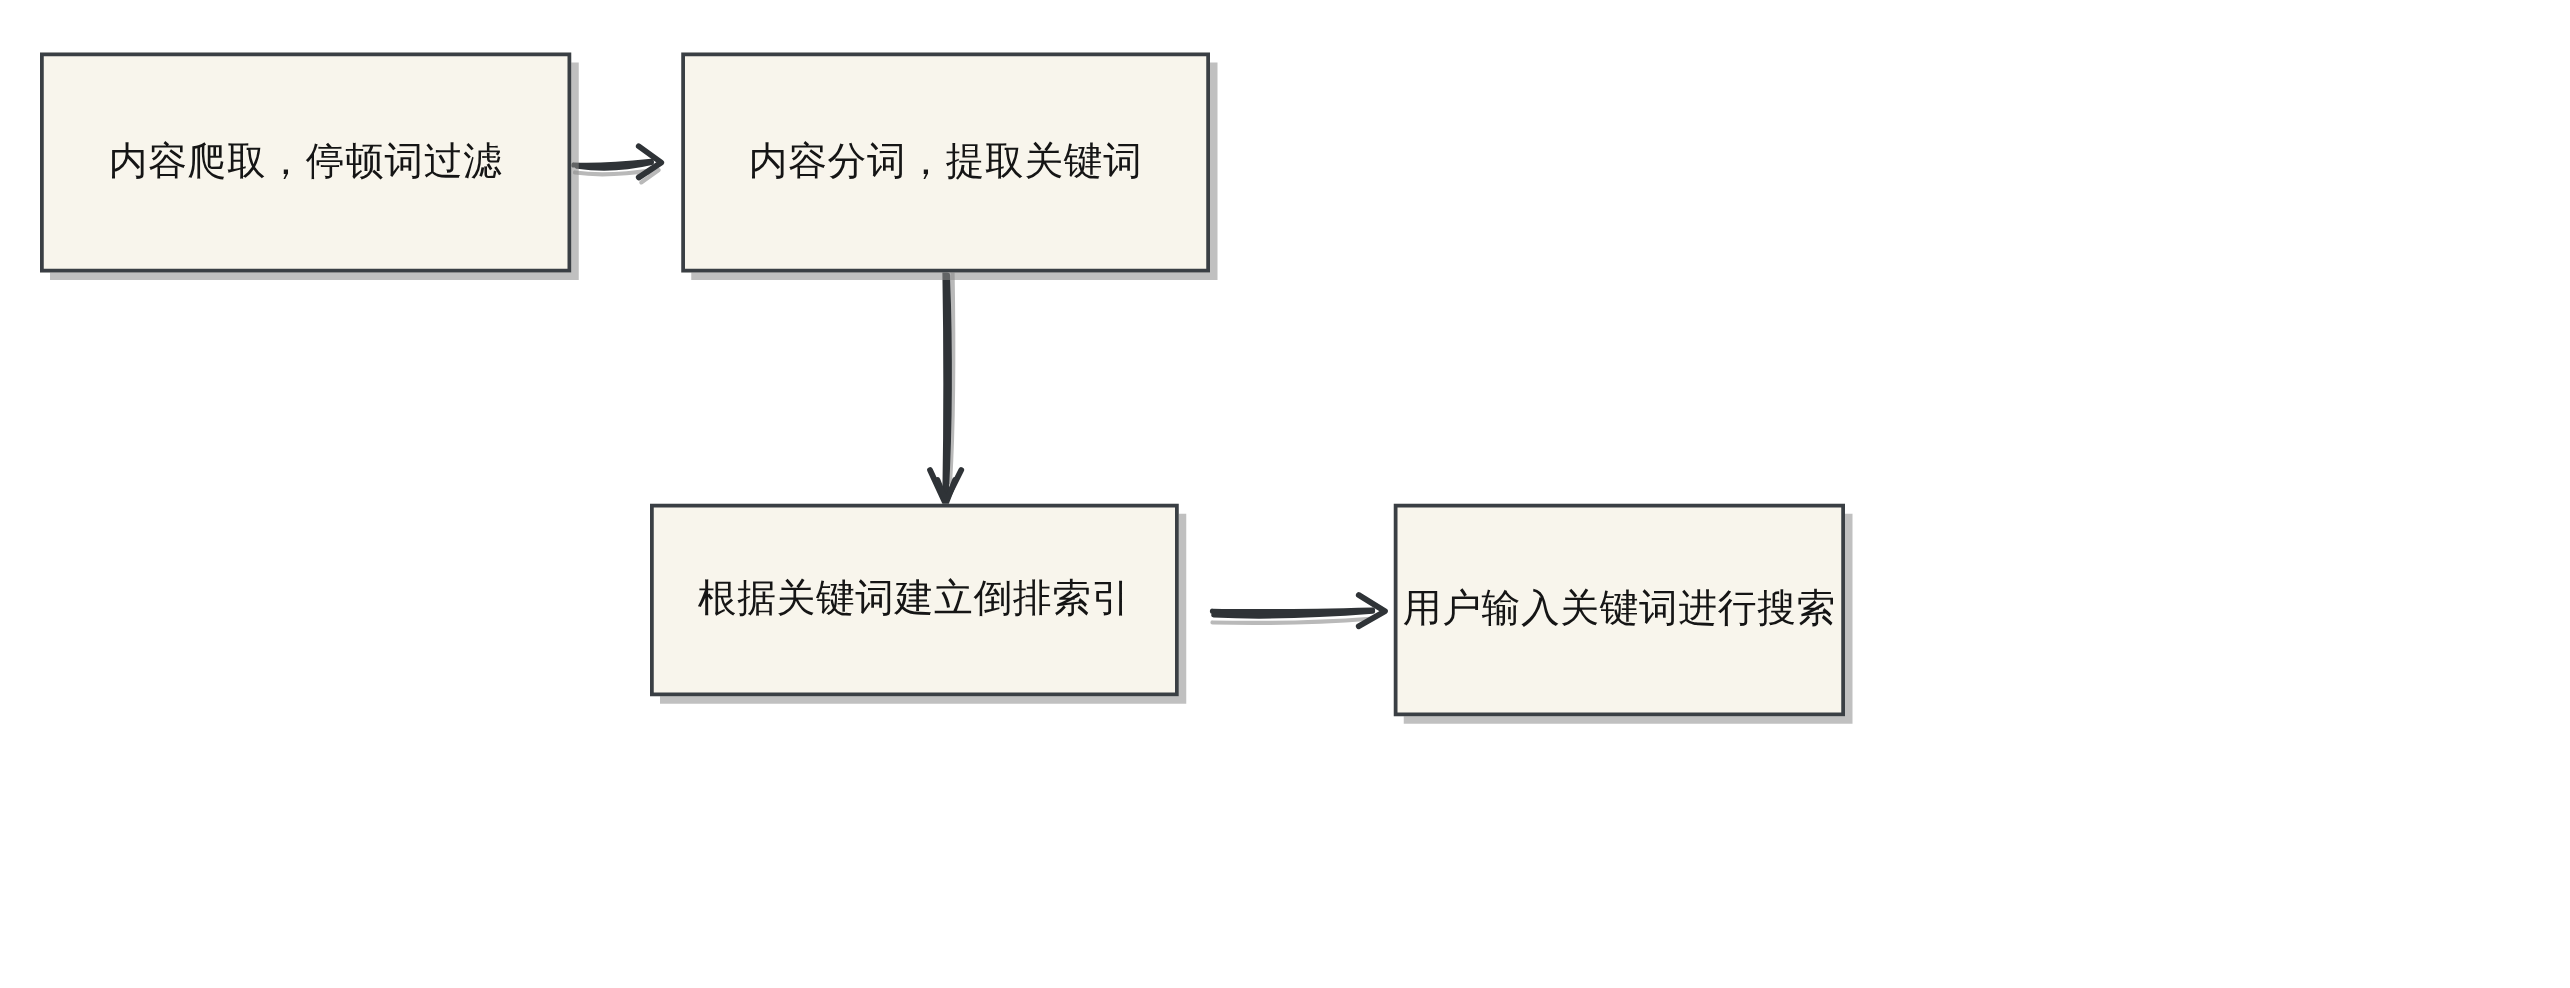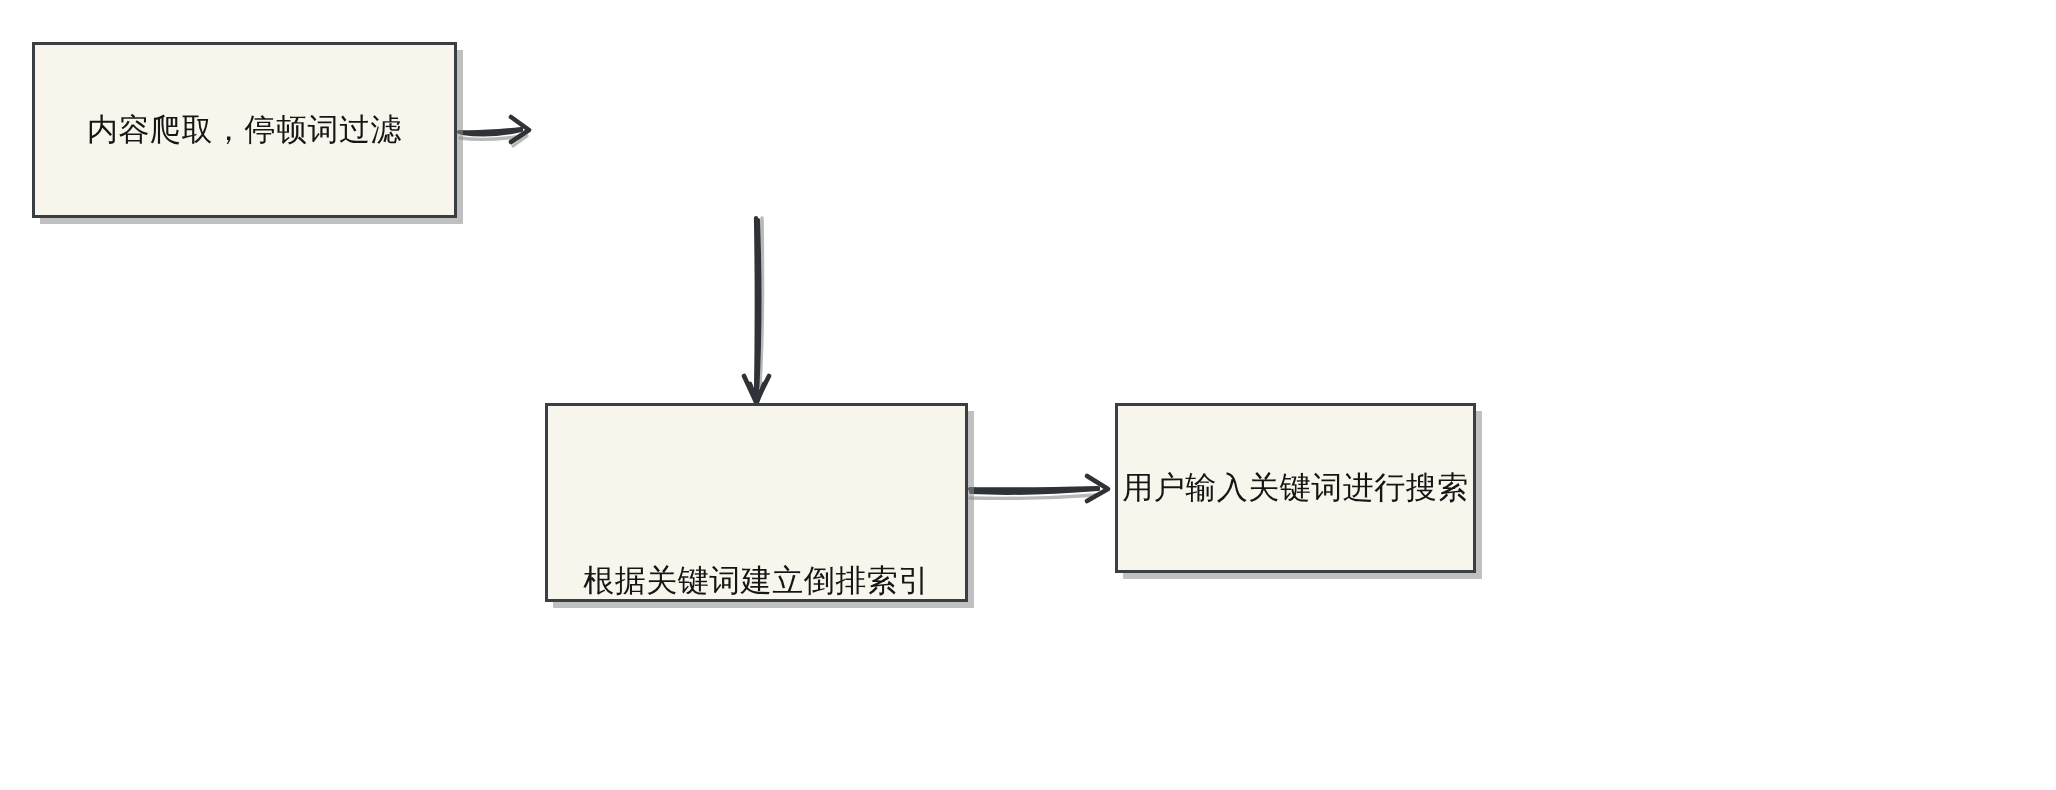--- a/index.html
+++ b/index.html
@@ -104,22 +104,25 @@
       <path class="stroke-main" d="M 2 21 C 44 22 90 21 130 20"></path>
       <path class="stroke-main" d="M 3 24 C 45 26 91 24 130 21"></path>
       <path class="arrow-head" d="M 119 8 L 140 21 L 119 33"></path>
     </svg>
   </div>
 
   <div class="node" style="left:32px; top:42px; width:425px; height:176px;">
     <span class="node-label">内容爬取，停顿词过滤</span>
   </div>
 
+  <div class="node" style="left:545px; top:42px; width:423px; height:176px;">
+    <span class="node-label">内容分词，提取关键词</span>
+  </div>
 
-  <div class="node" style="left:545px; top:403px; width:423px; height:199px;align-items:flex-end;">
+  <div class="node" style="left:520px; top:403px; width:423px; height:154px;">
     <span class="node-label">根据关键词建立倒排索引</span>
   </div>
 
   <div class="node" style="left:1115px; top:403px; width:361px; height:170px;">
     <span class="node-label">用户输入关键词进行搜索</span>
   </div>
 
 </div>
 
 </body></html>

